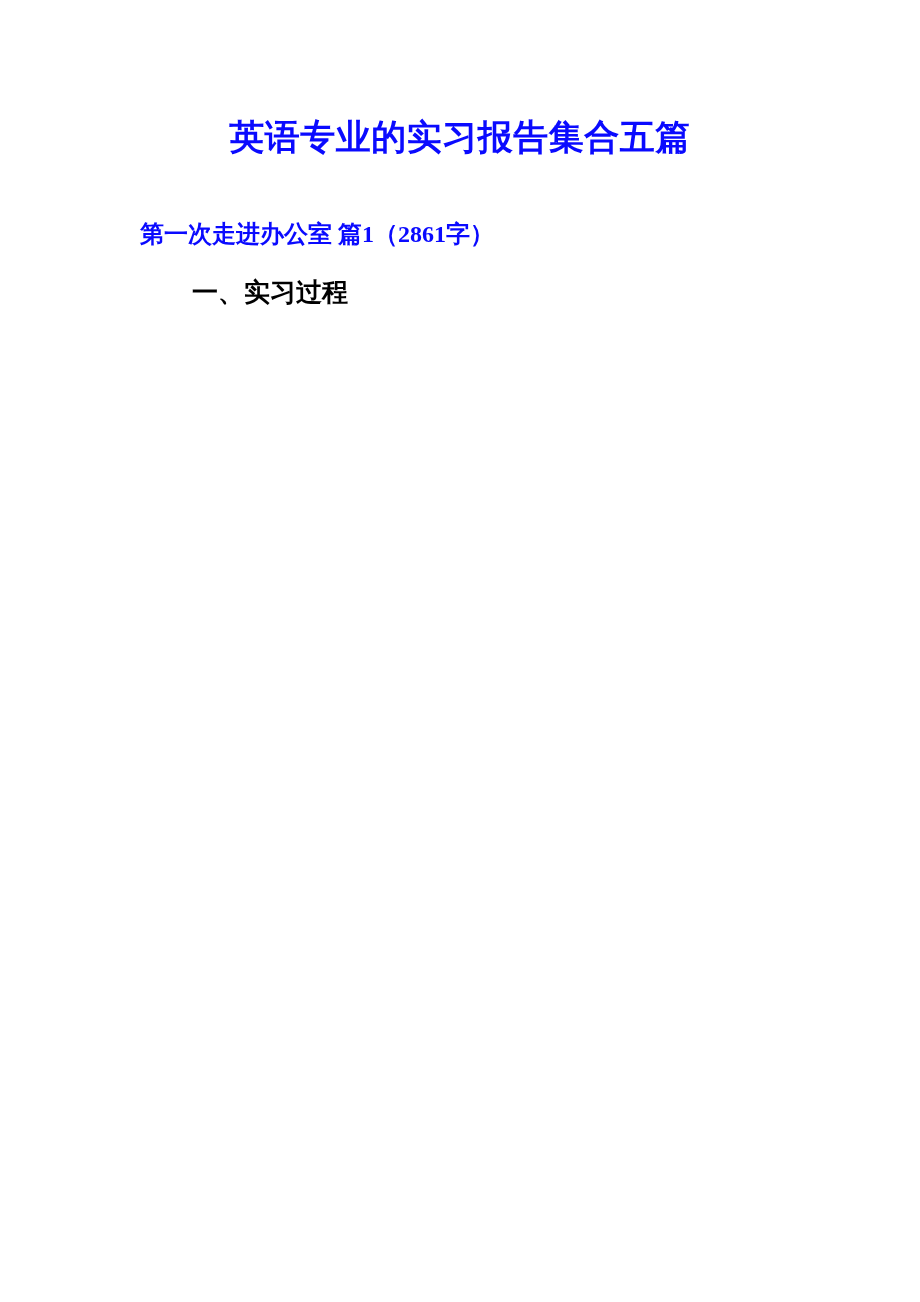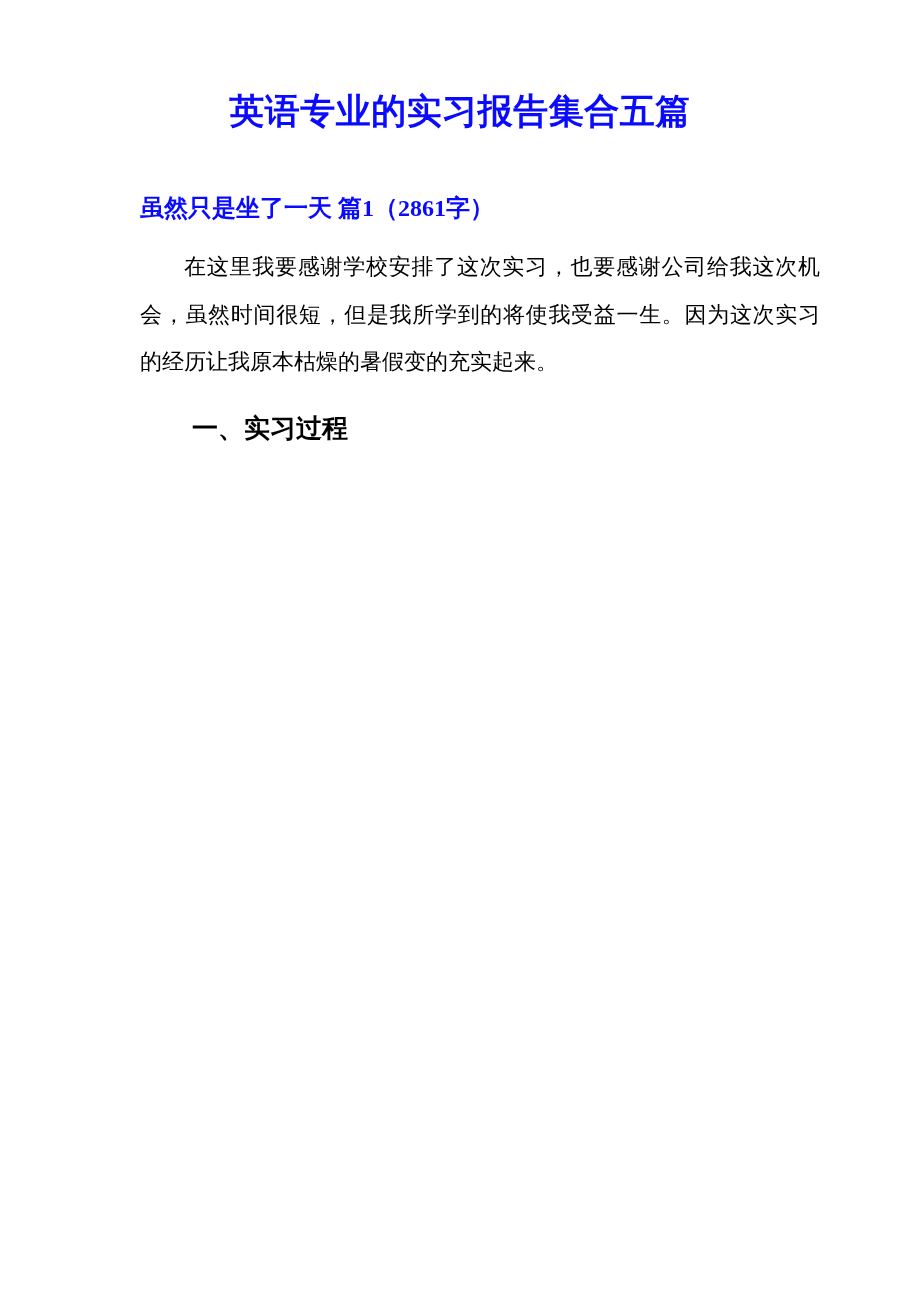--- a/index.html
+++ b/index.html
@@ -19,21 +19,21 @@
     overflow: hidden;
     font-family: "Liberation Serif", "DejaVu Serif", serif;
   }
   .page {
     position: relative;
     width: 920px;
     height: 1302px;
     background: var(--page-bg);
   }
   .doc-title {
-    margin: 87px 0 0 0;
+    margin: 113px 0 0 0;
     width: 920px;
     text-align: center;
     font-size: 35px;
     line-height: 50px;
     font-weight: bold;
     color: var(--accent);
     letter-spacing: 0.5px;
   }
   .section-title {
     margin: 55px 0 0 140px;
@@ -66,22 +66,21 @@
     color: var(--body-text);
   }
 </style>
 </head>
 <body>
 
 <div class="page">
 
   <h1 class="doc-title">英语专业的实习报告集合五篇</h1>
 
-  <h2 class="section-title">虽然只是坐了一天 篇1（2861字）</h2>
+  <h2 class="section-title">第一次走进办公室 篇1（2861字）</h2>
 
 
-  <p class="body-para">在这里我要感谢学校安排了这次实习，也要感谢公司给我这次机会，虽然时间很短，但是我所学到的将使我受益一生。因为这次实习的经历让我原本枯燥的暑假变的充实起来。</p>
 
   <p class="sub-heading">一、实习过程</p>
 
 
 
 </div>
 
 </body></html>

